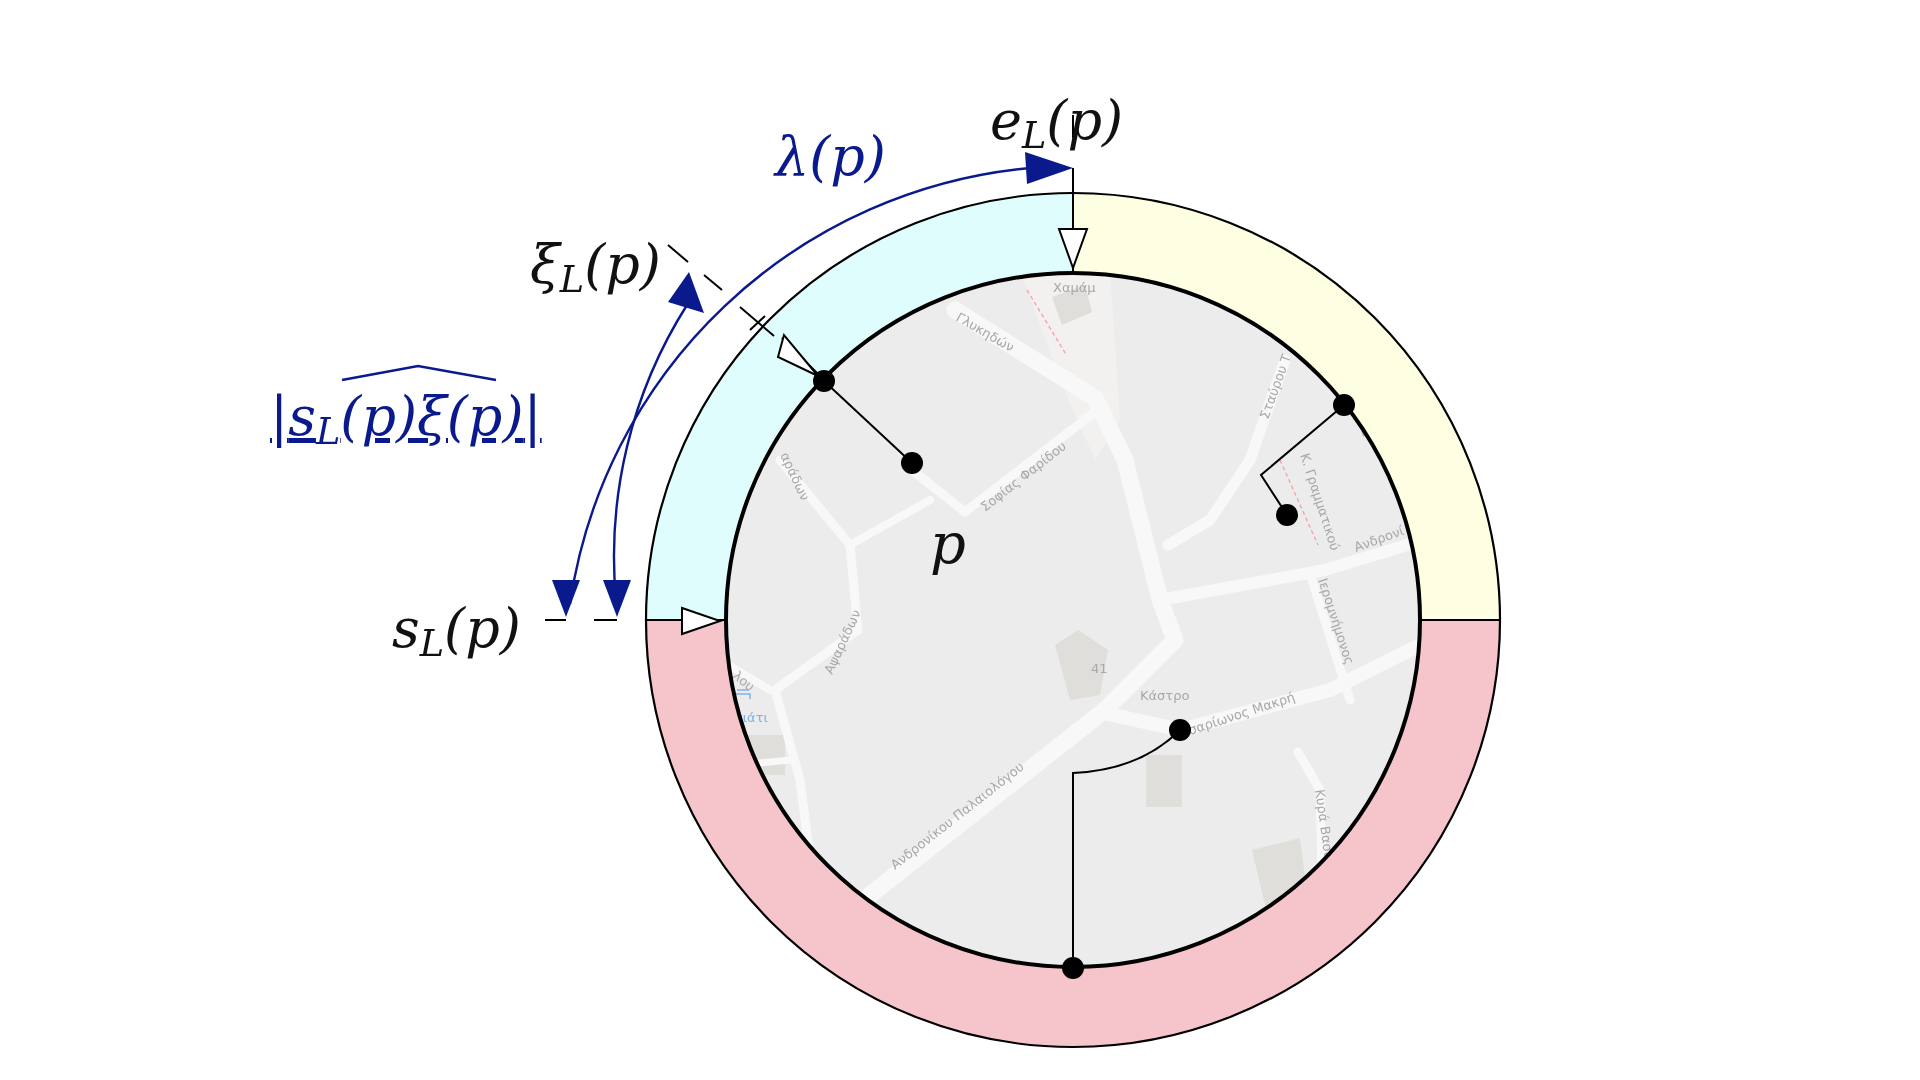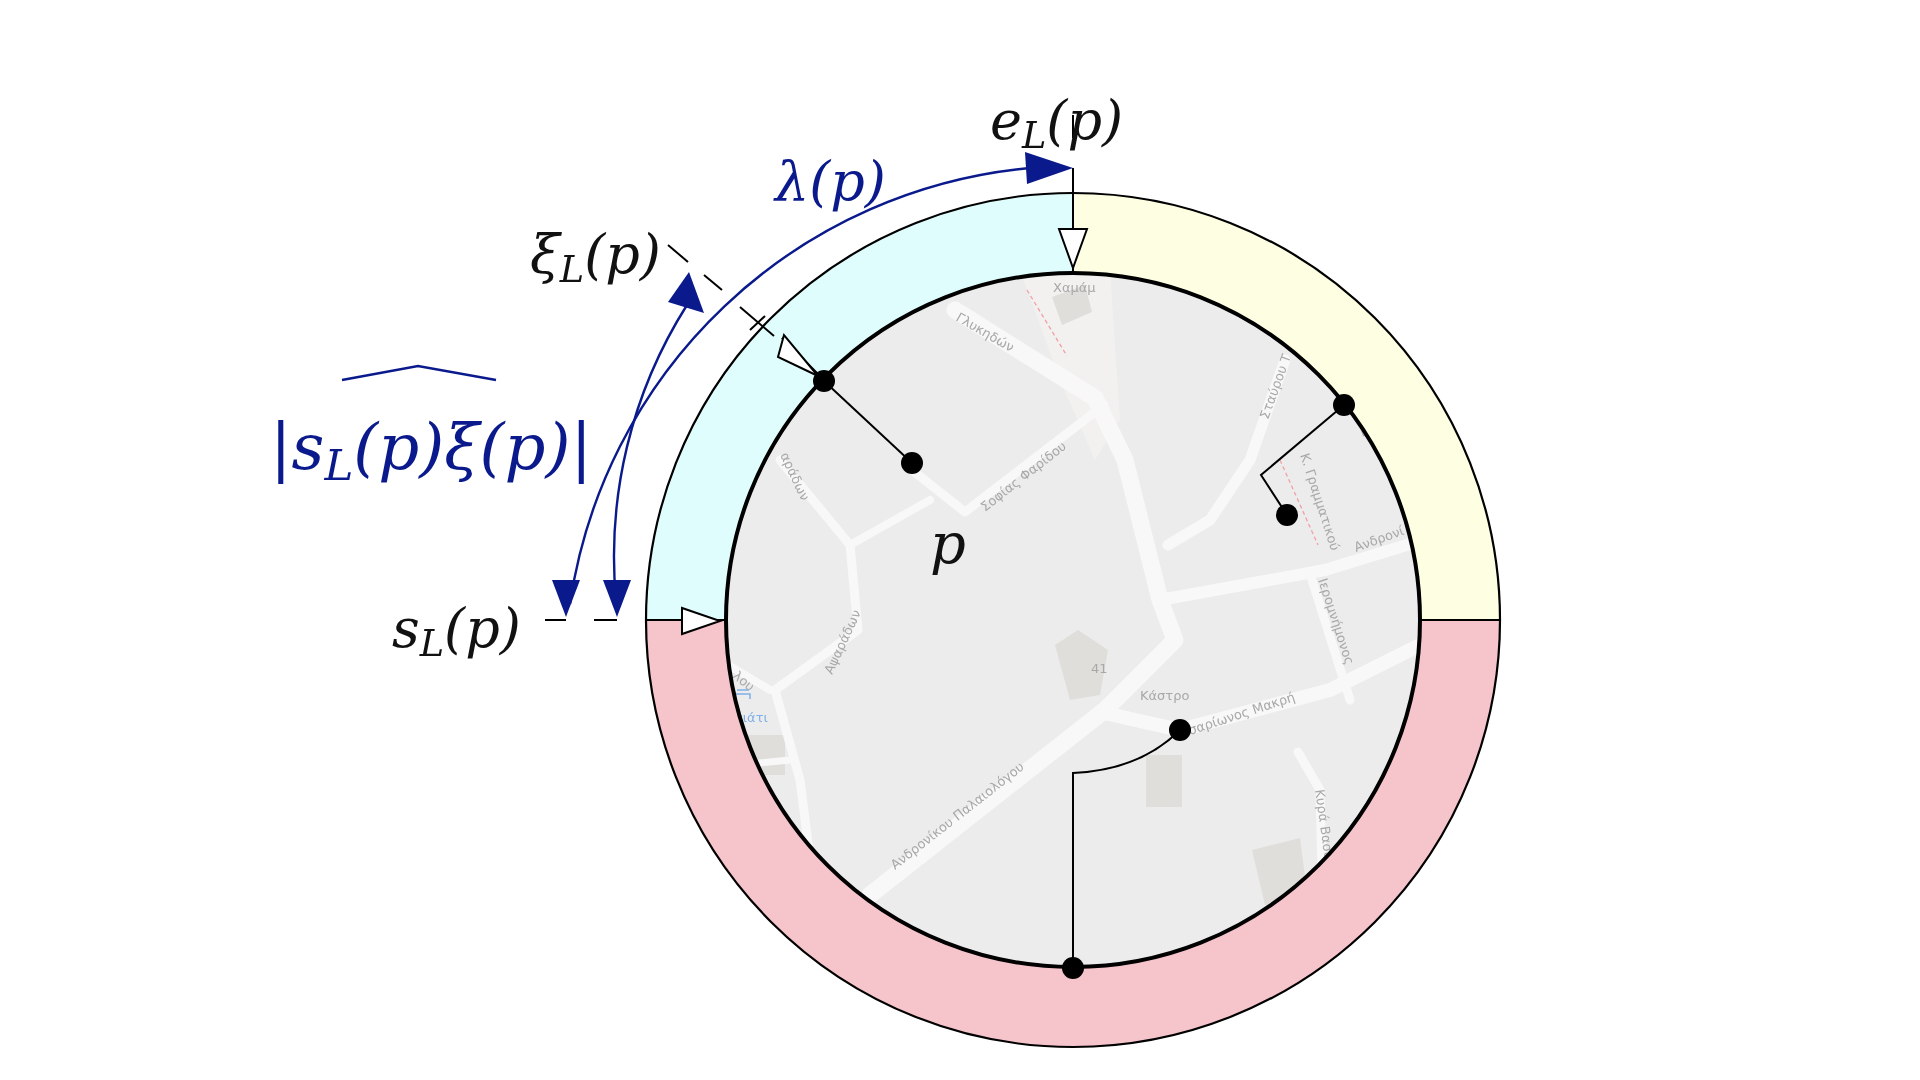--- a/index.html
+++ b/index.html
@@ -6,21 +6,21 @@
   body { width: 1920px; height: 1080px; overflow: hidden; position: relative; }
   #figure { position: absolute; left: 0; top: 0; width: 1920px; height: 1080px; }
   .math-upright { font-family: "DejaVu Serif", "Liberation Serif", serif; font-style: normal; }
   .maplabel { font-family: "DejaVu Sans", "Liberation Sans", sans-serif; fill: #a8a8a8; font-size: 13px; }
   .label {
     position: absolute; white-space: nowrap; line-height: 1;
     font-family: "DejaVu Serif", "Liberation Serif", serif; font-style: italic;
   }
   .label sub { font-size: 0.68em; vertical-align: -0.25em; }
   .black { color: #111111; margin-top: 46px; }
-  .blue { color: #0a1a8c; margin-top: 25px; }
+  .blue { color: #0a1a8c; }
 </style>
 </head>
 <body>
 
 <svg id="figure" viewBox="0 0 1920 1080" xmlns="http://www.w3.org/2000/svg">
   <defs>
     <clipPath id="innerClip">
       <circle cx="1073" cy="620" r="347"></circle>
     </clipPath>
   </defs>
@@ -148,22 +148,22 @@
     <circle cx="1073" cy="968" r="11"></circle>
   </g>
 
   <path d="M 342 380 L 418 366 L 496 380" stroke="#0a1a8c" stroke-width="2.4" fill="none"></path>
 </svg>
 
 <div class="label black" style="left:990px; top:48px; font-size:54px;">
   <span>e</span><sub>L</sub><span>(p)</span>
 </div>
 <div class="label blue" style="left:775px; top:130px; font-size:54px;">λ(p)</div>
-<div class="label black" style="left:530px; top:182px; font-size:54px;">
+<div class="label black" style="left:530px; top:192px; font-size:54px;">
   <span>ξ</span><sub>L</sub><span>(p)</span>
 </div>
-<div class="label blue" style="left:270px; top:390px; font-size:64px;">
+<div class="label blue" style="left:270px; top:390px; font-size:54px;text-decoration:underline;">
   <span class="math-upright">|</span><span>s</span><sub>L</sub><span>(p)ξ(p)</span><span class="math-upright">|</span>
 </div>
 <div class="label black" style="left:392px; top:556px; font-size:54px;">
   <span>s</span><sub>L</sub><span>(p)</span>
 </div>
 <div class="label black" style="left:930px; top:470px; font-size:56px;">p</div>
 
 </body></html>

